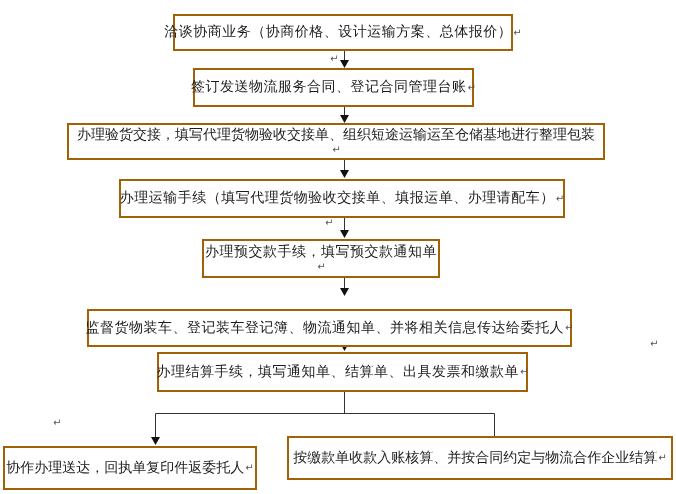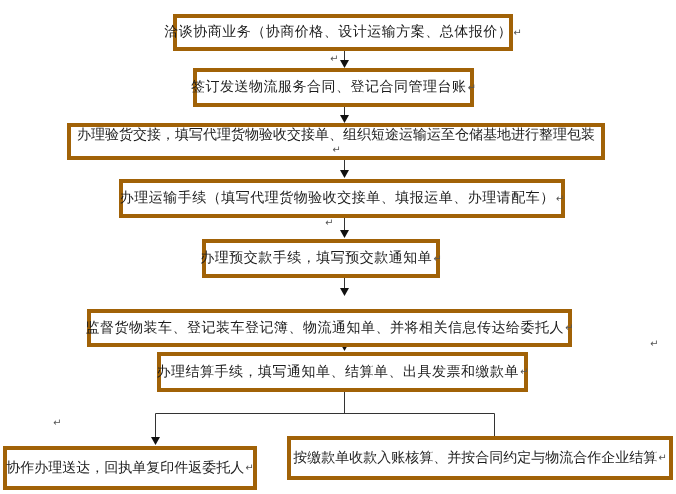--- a/index.html
+++ b/index.html
@@ -6,21 +6,21 @@
   .page{
     position:relative;
     width:676px;height:494px;
     background:#ffffff;
     overflow:hidden;
     font-family:"Liberation Serif","DejaVu Serif",serif;
   }
   .node{
     position:absolute;
     box-sizing:border-box;
-    border:4px solid #a16207;
+    border:2px solid #a16207;
     background:#ffffff;
     display:flex;
     align-items:center;
     justify-content:center;
     font-size:14px;
     color:#1c1c1c;
     letter-spacing:0.5px;
     white-space:nowrap;
     line-height:1.2;
   }
@@ -86,21 +86,21 @@
   <div class="node" style="left:67px;top:123px;width:538px;height:37px;letter-spacing:0;flex-direction:column;">
     <span>办理验货交接，填写代理货物验收交接单、组织短途运输运至仓储基地进行整理包装</span>
       <span class="ret">↵</span>
   </div>
 
   <div class="node" style="left:119px;top:179px;width:446px;height:39px;">
     <span>办理运输手续（填写代理货物验收交接单、填报运单、办理请配车）</span>
       <span class="ret">↵</span>
   </div>
 
-  <div class="node" style="left:202px;top:239px;width:238px;height:39px;">
+  <div class="node" style="left:202px;top:239px;width:238px;height:39px;flex-direction:column;">
     <span>办理预交款手续，填写预交款通知单</span>
       <span class="ret">↵</span>
   </div>
 
   <div class="node" style="left:87px;top:297px;width:485px;height:38px;margin-top:12px;">
     <span>监督货物装车、登记装车登记簿、物流通知单、并将相关信息传达给委托人</span>
       <span class="ret">↵</span>
   </div>
 
   <div class="node" style="left:157px;top:352px;width:371px;height:40px;">

